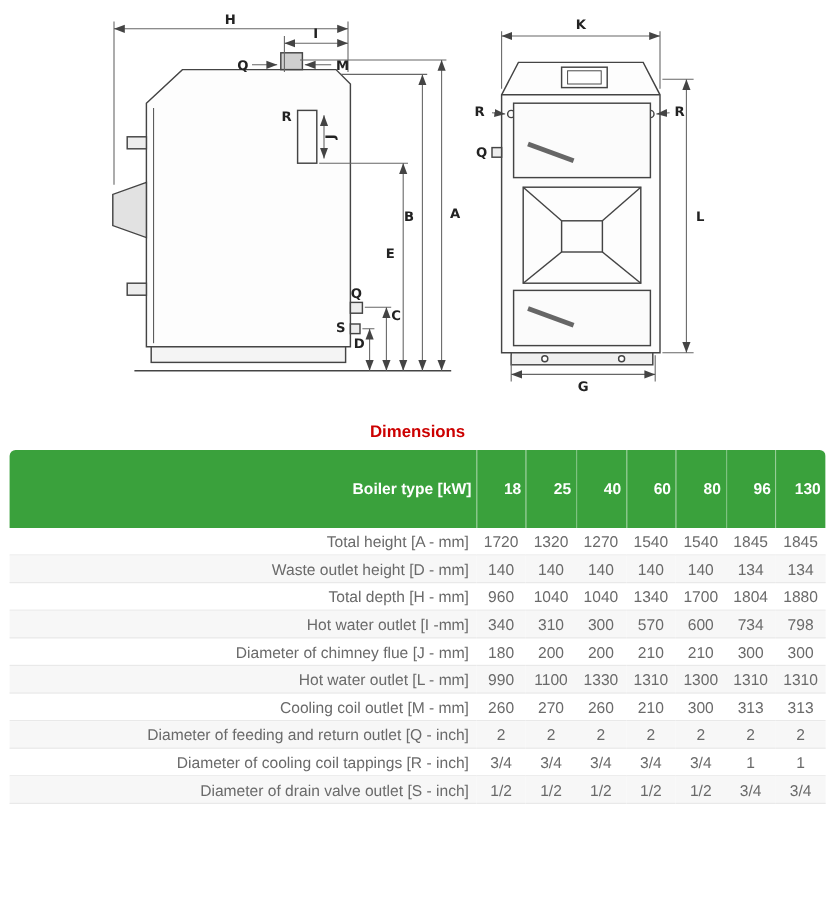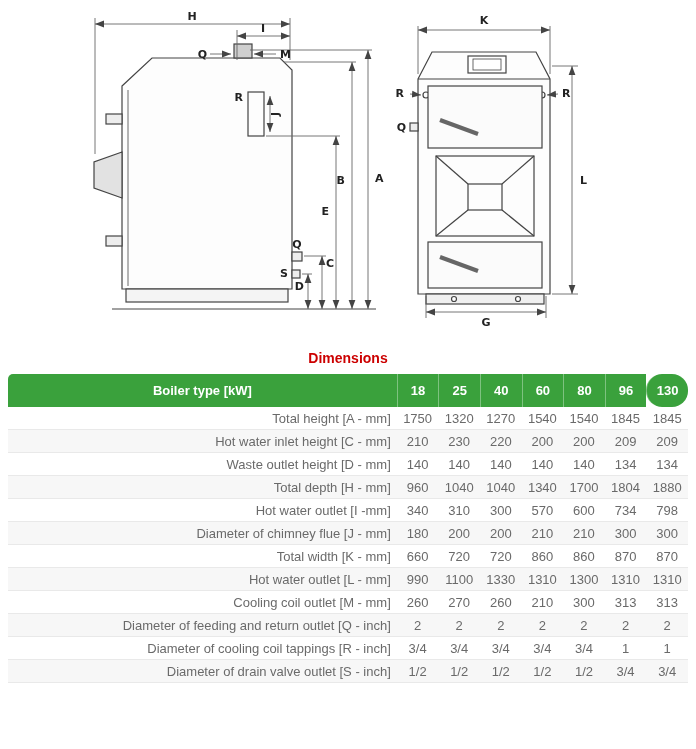--- a/index.html
+++ b/index.html
@@ -3,25 +3,25 @@
 <meta charset="utf-8">
 <style>
   html,body{margin:0;padding:0;background:#fff;}
   body{font-family:"Liberation Sans","DejaVu Sans",sans-serif;width:696px;}
   .page{width:696px;}
   .diagram-area{padding-top:4px;}
   svg text{font-family:"DejaVu Sans",sans-serif;font-size:11px;font-weight:bold;fill:#222;}
   .section-title{text-align:center;color:#cc0000;font-weight:bold;font-size:14px;margin:4px 12px 8px;}
   .table-wrap{padding:0 8px 10px;}
   table{width:100%;border-collapse:separate;border-spacing:0;table-layout:fixed;font-size:13px;}
-  thead th{background:#3aa13c;color:#fff;font-weight:bold;padding:9px 4px;text-align:center;}
+  thead th{background:#3aa13c;color:#fff;font-weight:bold;padding:25px 4px;text-align:right;}
   thead th.label-col{width:56%;}
   thead th.num-col{border-left:1px solid rgba(255,255,255,0.35);}
   thead th:first-child{border-top-left-radius:5px;}
-  thead th:last-child{border-top-right-radius:5px;border-radius:16px;}
+  thead th:last-child{border-top-right-radius:5px;}
   tbody td{color:#6a6a6a;padding:3px 6px;border-bottom:1px solid #e9e9e9;text-align:center;height:16px;white-space:nowrap;overflow:hidden;}
   tbody td.label-cell{text-align:right;padding-left:12px;}
   tbody tr:nth-child(even) td{background:#f7f7f7;}
 </style>
 </head>
 <body>
 
 <div class="page">
 
   <div class="diagram-area">
@@ -156,37 +156,27 @@
             <th class="num-col">40</th>
             <th class="num-col">60</th>
             <th class="num-col">80</th>
             <th class="num-col">96</th>
             <th class="num-col">130</th>
           </tr>
       </thead>
       <tbody>
           <tr>
             <td class="label-cell">Total height [A - mm]</td>
-            <td class="value-cell">1750</td>
+            <td class="value-cell">1720</td>
             <td class="value-cell">1320</td>
             <td class="value-cell">1270</td>
             <td class="value-cell">1540</td>
             <td class="value-cell">1540</td>
             <td class="value-cell">1845</td>
             <td class="value-cell">1845</td>
-          </tr>
-          <tr>
-            <td class="label-cell">Hot water inlet height [C - mm]</td>
-            <td class="value-cell">210</td>
-            <td class="value-cell">230</td>
-            <td class="value-cell">220</td>
-            <td class="value-cell">200</td>
-            <td class="value-cell">200</td>
-            <td class="value-cell">209</td>
-            <td class="value-cell">209</td>
           </tr>
           <tr>
             <td class="label-cell">Waste outlet height [D - mm]</td>
             <td class="value-cell">140</td>
             <td class="value-cell">140</td>
             <td class="value-cell">140</td>
             <td class="value-cell">140</td>
             <td class="value-cell">140</td>
             <td class="value-cell">134</td>
             <td class="value-cell">134</td>
@@ -215,30 +205,20 @@
             <td class="label-cell">Diameter of chimney flue [J - mm]</td>
             <td class="value-cell">180</td>
             <td class="value-cell">200</td>
             <td class="value-cell">200</td>
             <td class="value-cell">210</td>
             <td class="value-cell">210</td>
             <td class="value-cell">300</td>
             <td class="value-cell">300</td>
           </tr>
           <tr>
-            <td class="label-cell">Total width [K - mm]</td>
-            <td class="value-cell">660</td>
-            <td class="value-cell">720</td>
-            <td class="value-cell">720</td>
-            <td class="value-cell">860</td>
-            <td class="value-cell">860</td>
-            <td class="value-cell">870</td>
-            <td class="value-cell">870</td>
-          </tr>
-          <tr>
             <td class="label-cell">Hot water outlet [L - mm]</td>
             <td class="value-cell">990</td>
             <td class="value-cell">1100</td>
             <td class="value-cell">1330</td>
             <td class="value-cell">1310</td>
             <td class="value-cell">1300</td>
             <td class="value-cell">1310</td>
             <td class="value-cell">1310</td>
           </tr>
           <tr>

